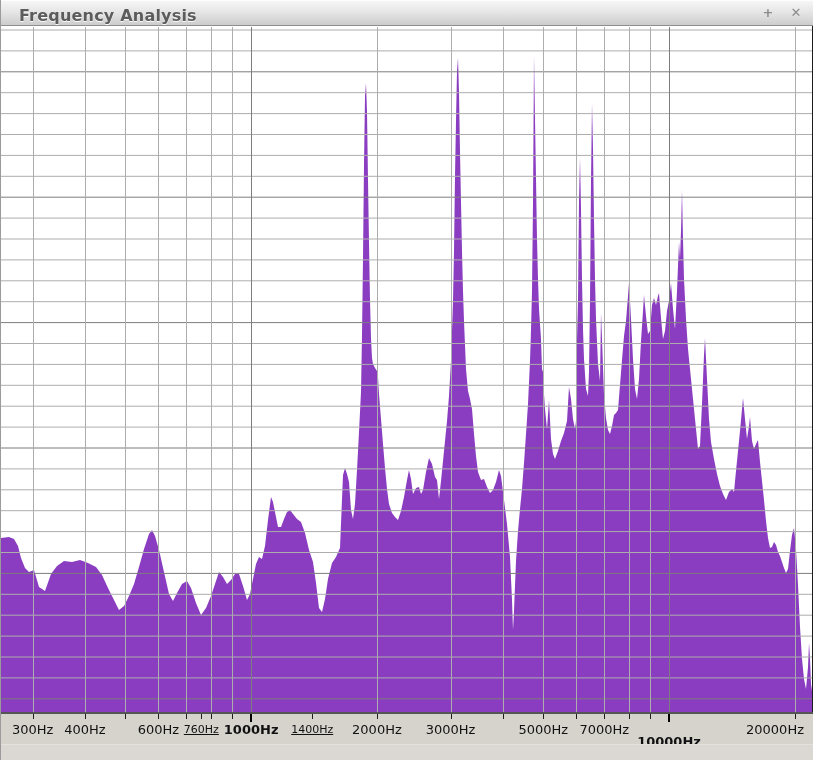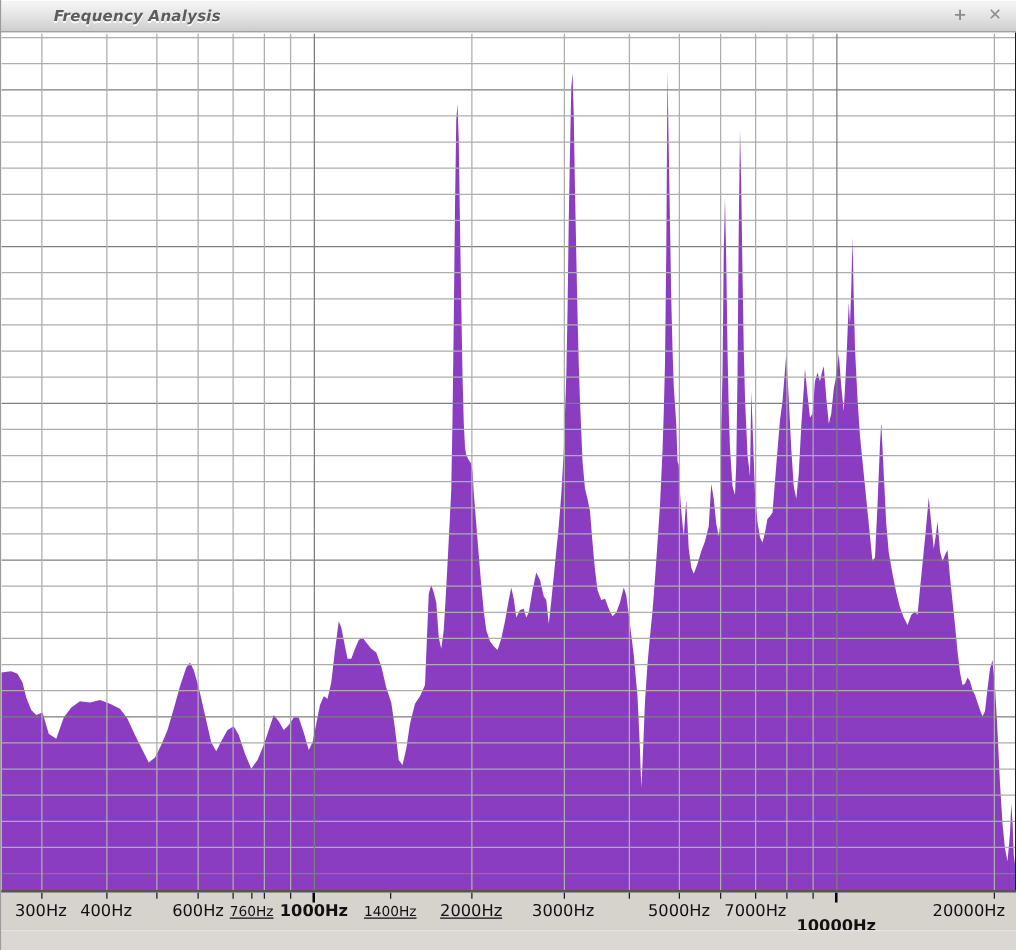--- a/index.html
+++ b/index.html
@@ -12,25 +12,24 @@
   .window{width:813px;height:760px;position:relative;border-left:1px solid #9b9b9b;box-sizing:border-box;}
   .titlebar{
     height:26px;
     background:linear-gradient(#f6f6f6,#e6e6e6 45%,#cdcdcd);
     border-top:1px solid #fdfdfd;
     border-bottom:1px solid #8e8e8e;
     box-sizing:border-box;
     position:relative;
   }
   .titlebar .title{
-    position:absolute;left:42px;top:5px;
-    font-size:12px;font-weight:700;color:#5c5c5c;
+    position:absolute;left:18px;top:5px;
+    font-size:16px;font-weight:700;color:#5c5c5c;
     text-shadow:0 1px 0 rgba(255,255,255,.9);
     letter-spacing:.2px;
-    font-style:italic;
   }
   .tb-btn{
     position:absolute;top:3px;width:18px;height:18px;
     text-align:center;line-height:18px;
     font-size:13px;font-weight:700;color:#8d8d8d;
     cursor:default;user-select:none;
   }
   .tb-btn.add{right:36px;}
   .tb-btn.close{right:8px;}
   .plot{
@@ -153,21 +152,21 @@
       <div class="tick" style="left: 628px;"></div>
       <div class="tick" style="left: 649px;"></div>
       <div class="tick major" style="left: 667px;"></div>
       <div class="tick" style="left: 794px;"></div>
       <div class="lbl" style="left: 31.6421px;">300Hz</div>
       <div class="lbl" style="left: 83.8514px;">400Hz</div>
       <div class="lbl" style="left: 157.436px; text-align: center;">600Hz</div>
       <div class="lbl small" style="left: 200.337px;">760Hz</div>
       <div class="lbl bold" style="left: 250.142px;">1000Hz</div>
       <div class="lbl small" style="left: 311.206px;">1400Hz</div>
-      <div class="lbl" style="left: 375.936px; text-decoration: underline;">2000Hz</div>
+      <div class="lbl" style="left: 375.936px;">2000Hz</div>
       <div class="lbl" style="left: 449.521px;">3000Hz</div>
       <div class="lbl" style="left: 542.227px;">5000Hz</div>
       <div class="lbl" style="left: 603.291px;">7000Hz</div>
       <div class="lbl bold" style="left: 668.021px; margin-top: 12px;">10000Hz</div>
       <div class="lbl right" style="right: 10px;">20000Hz</div>
     </div>
 
   <div class="bottom-band"></div>
 
 </div>

